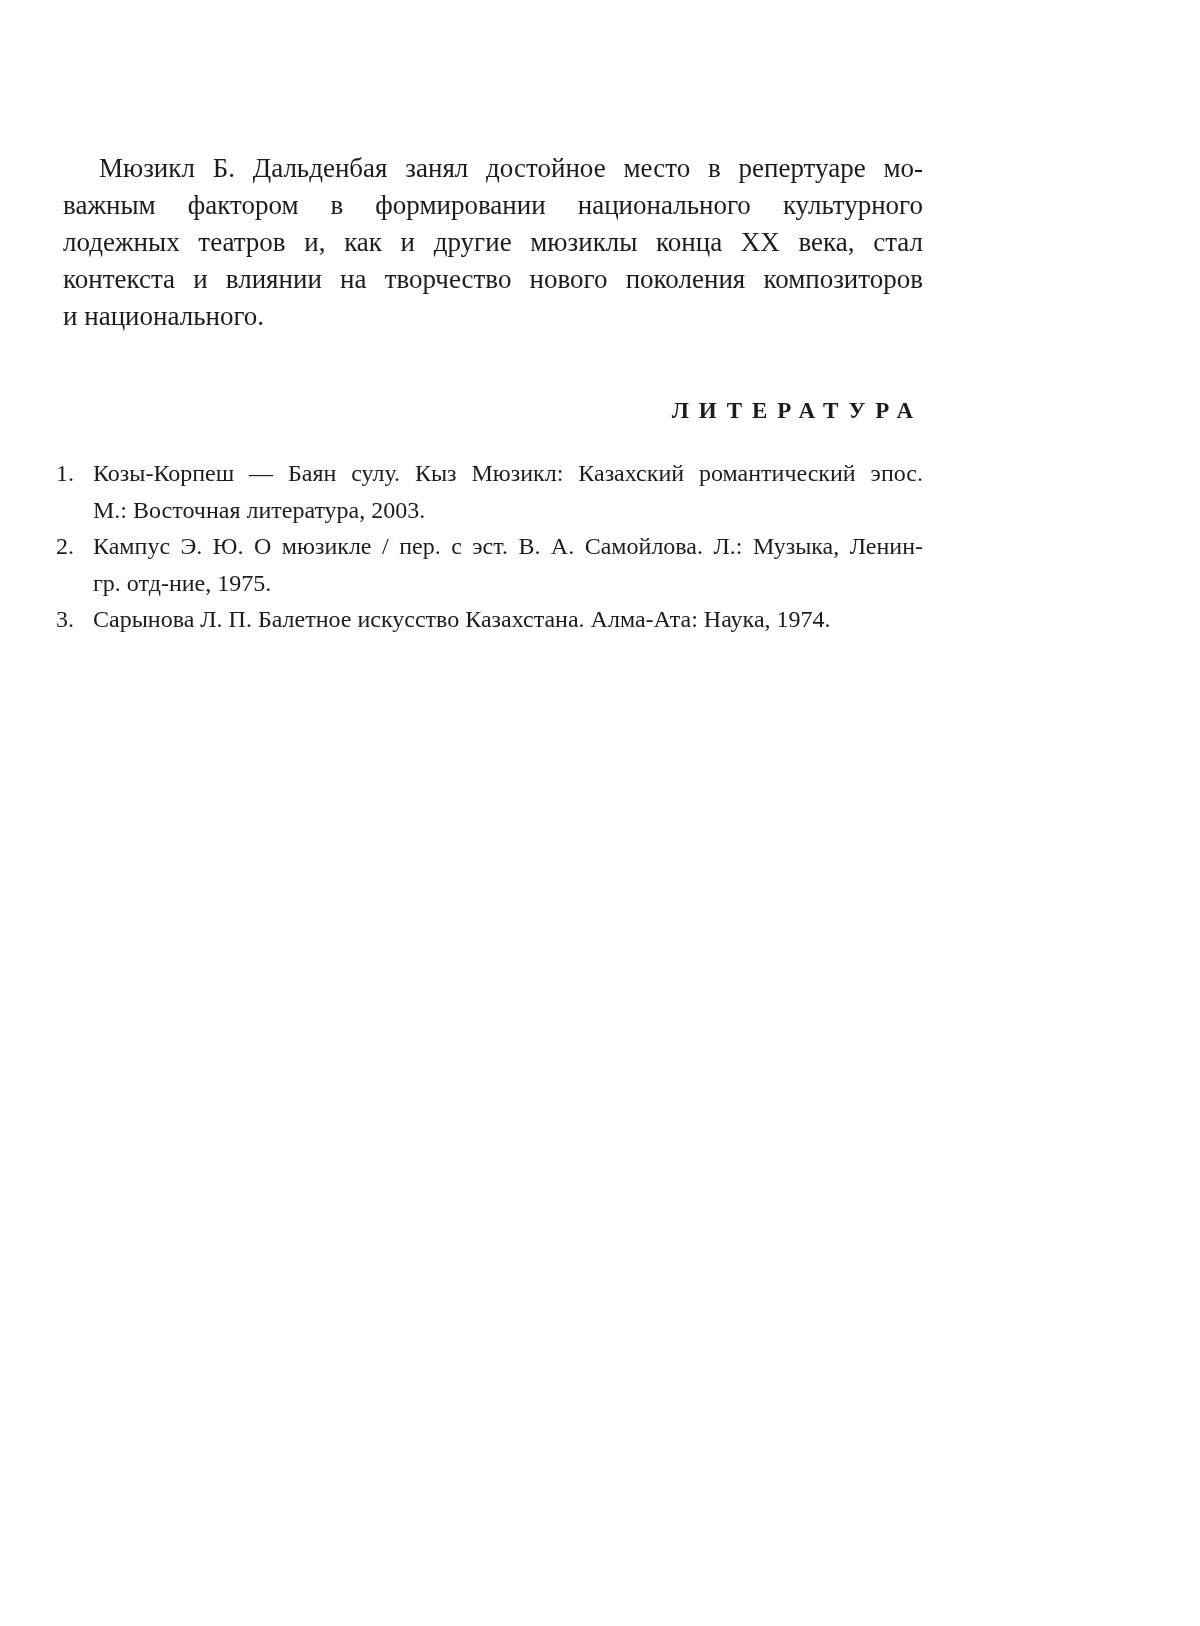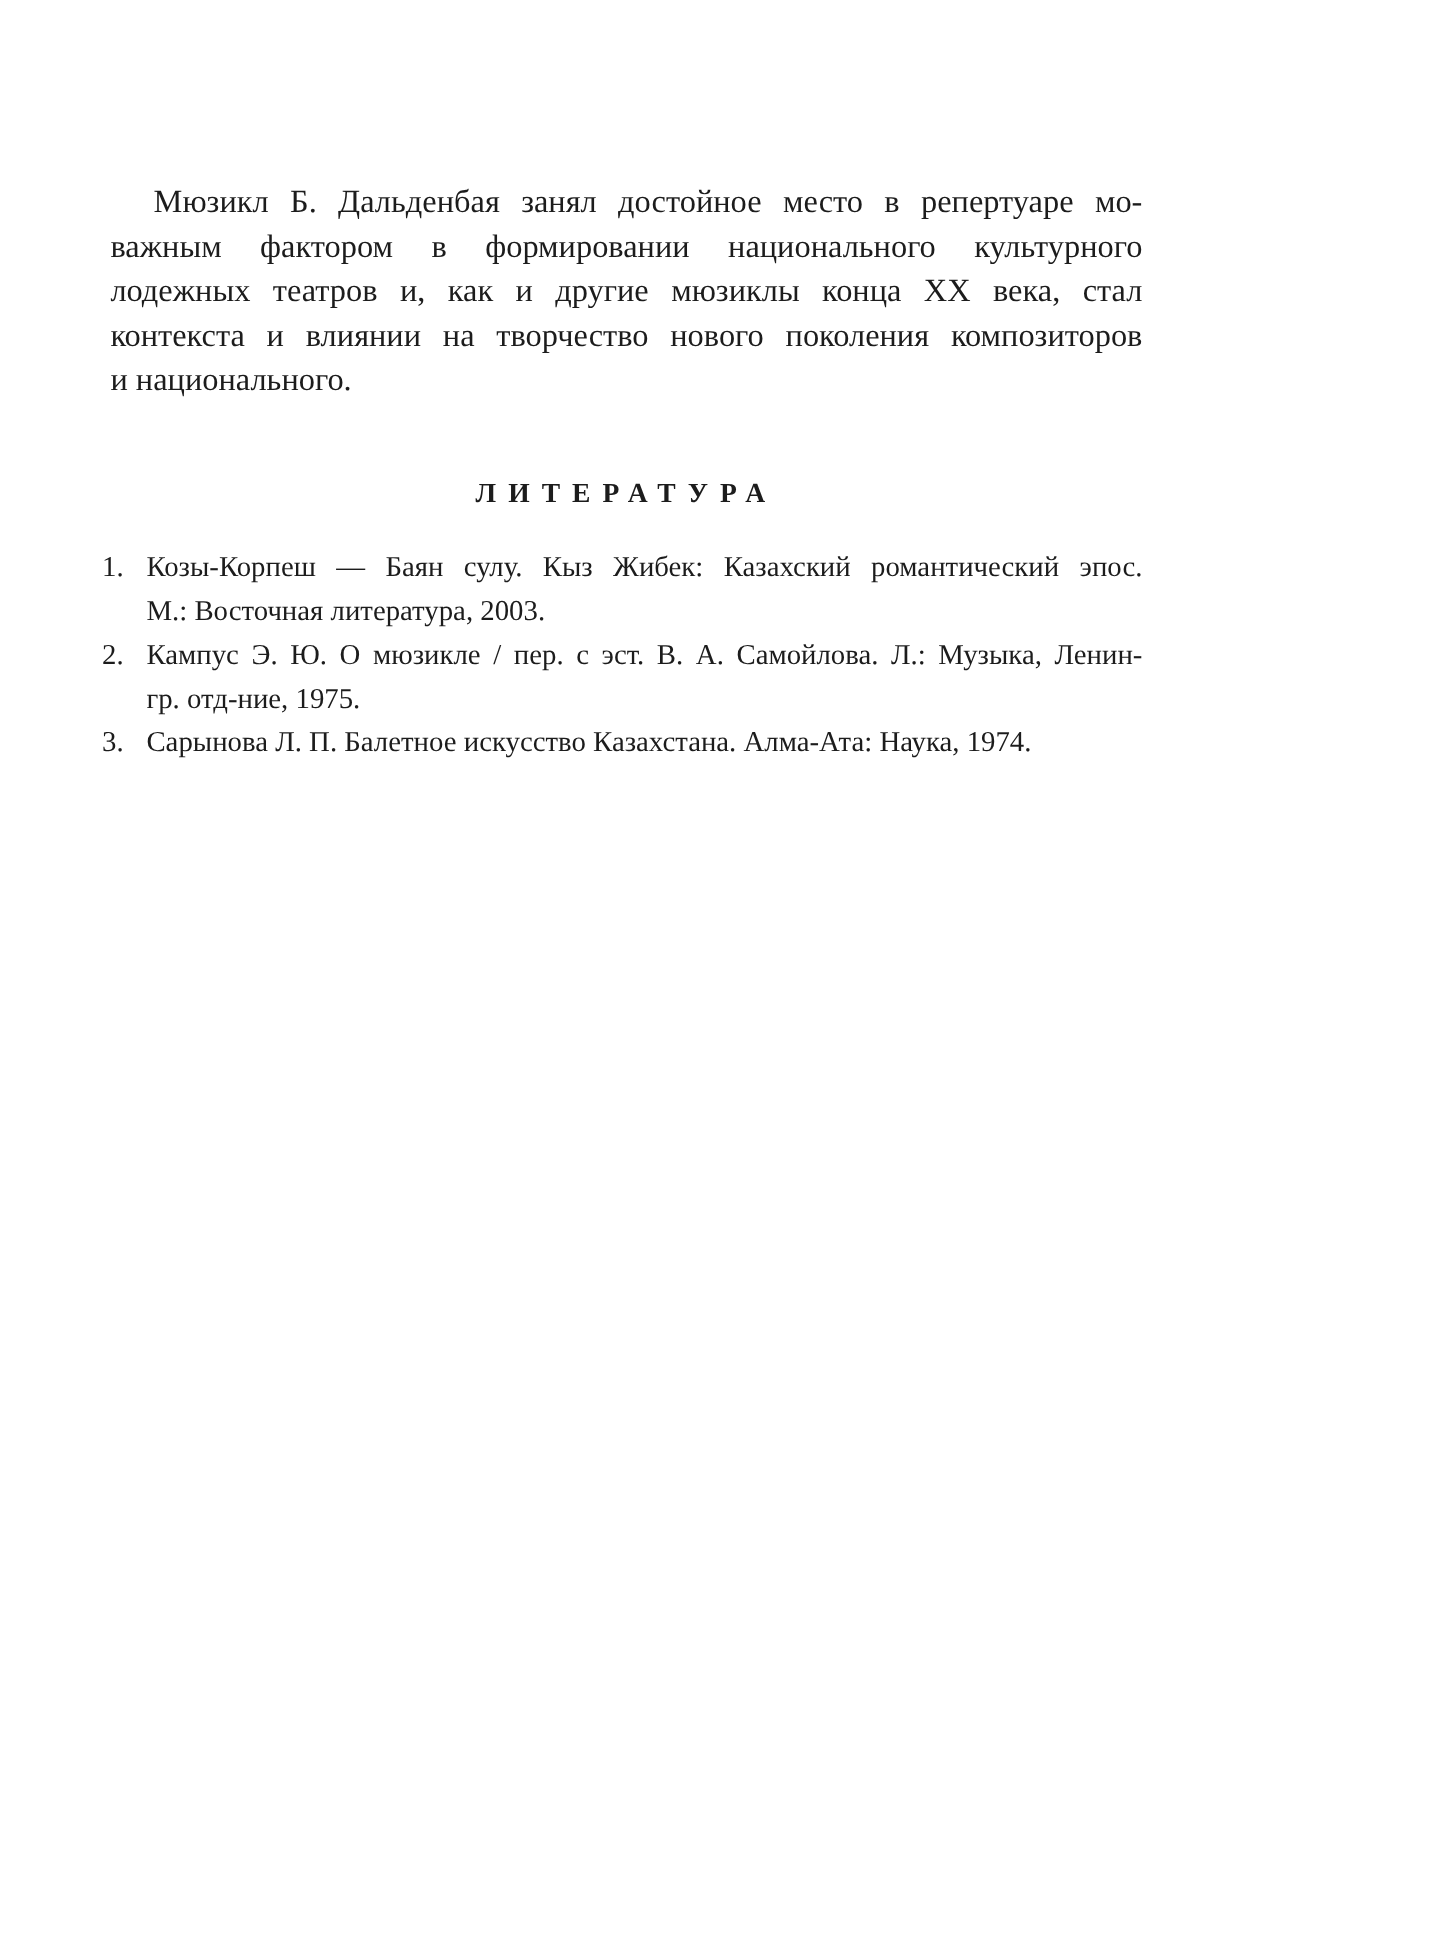--- a/index.html
+++ b/index.html
@@ -6,21 +6,21 @@
     margin: 0;
     padding: 0;
     background: #ffffff;
   }
   .page {
     position: relative;
     width: 1200px;
     height: 1626px;
     background: #ffffff;
     box-sizing: border-box;
-    padding: 150px 185px 0 92px;
+    padding: 150px 185px 0 63px;
     font-family: "Liberation Serif", "DejaVu Serif", serif;
     color: #1c1c1c;
     overflow: hidden;
   }
   .paragraph {
     width: 860px;
   }
   .pline {
     font-size: 27px;
     line-height: 37px;
@@ -32,21 +32,21 @@
   }
   .pline.indent {
     text-indent: 36px;
   }
   .heading {
     width: 860px;
     margin: 62px 0 0 0;
     font-size: 23px;
     line-height: 28px;
     font-weight: bold;
-    text-align: center;
+    text-align: right;
     letter-spacing: 10px;
   }
   .refs {
     width: 860px;
     margin-top: 30px;
   }
   .ref {
     display: flex;
     align-items: flex-start;
   }
@@ -82,21 +82,21 @@
     <div class="pline">и национального.</div>
   </div>
 
   <div class="heading">ЛИТЕРАТУРА</div>
 
   <div class="refs">
 
     <div class="ref">
       <div class="ref-num">1.</div>
       <div class="ref-body">
-        <div class="rline just">Козы-Корпеш — Баян сулу. Кыз Жибек: Казахский романтический эпос.</div>
+        <div class="rline just">Козы-Корпеш — Баян сулу. Кыз Мюзикл: Казахский романтический эпос.</div>
         <div class="rline">М.: Восточная литература, 2003.</div>
       </div>
     </div>
 
     <div class="ref">
       <div class="ref-num">2.</div>
       <div class="ref-body">
         <div class="rline just">Кампус Э. Ю. О мюзикле / пер. с эст. В. А. Самойлова. Л.: Музыка, Ленин-</div>
         <div class="rline">гр. отд-ние, 1975.</div>
       </div>

